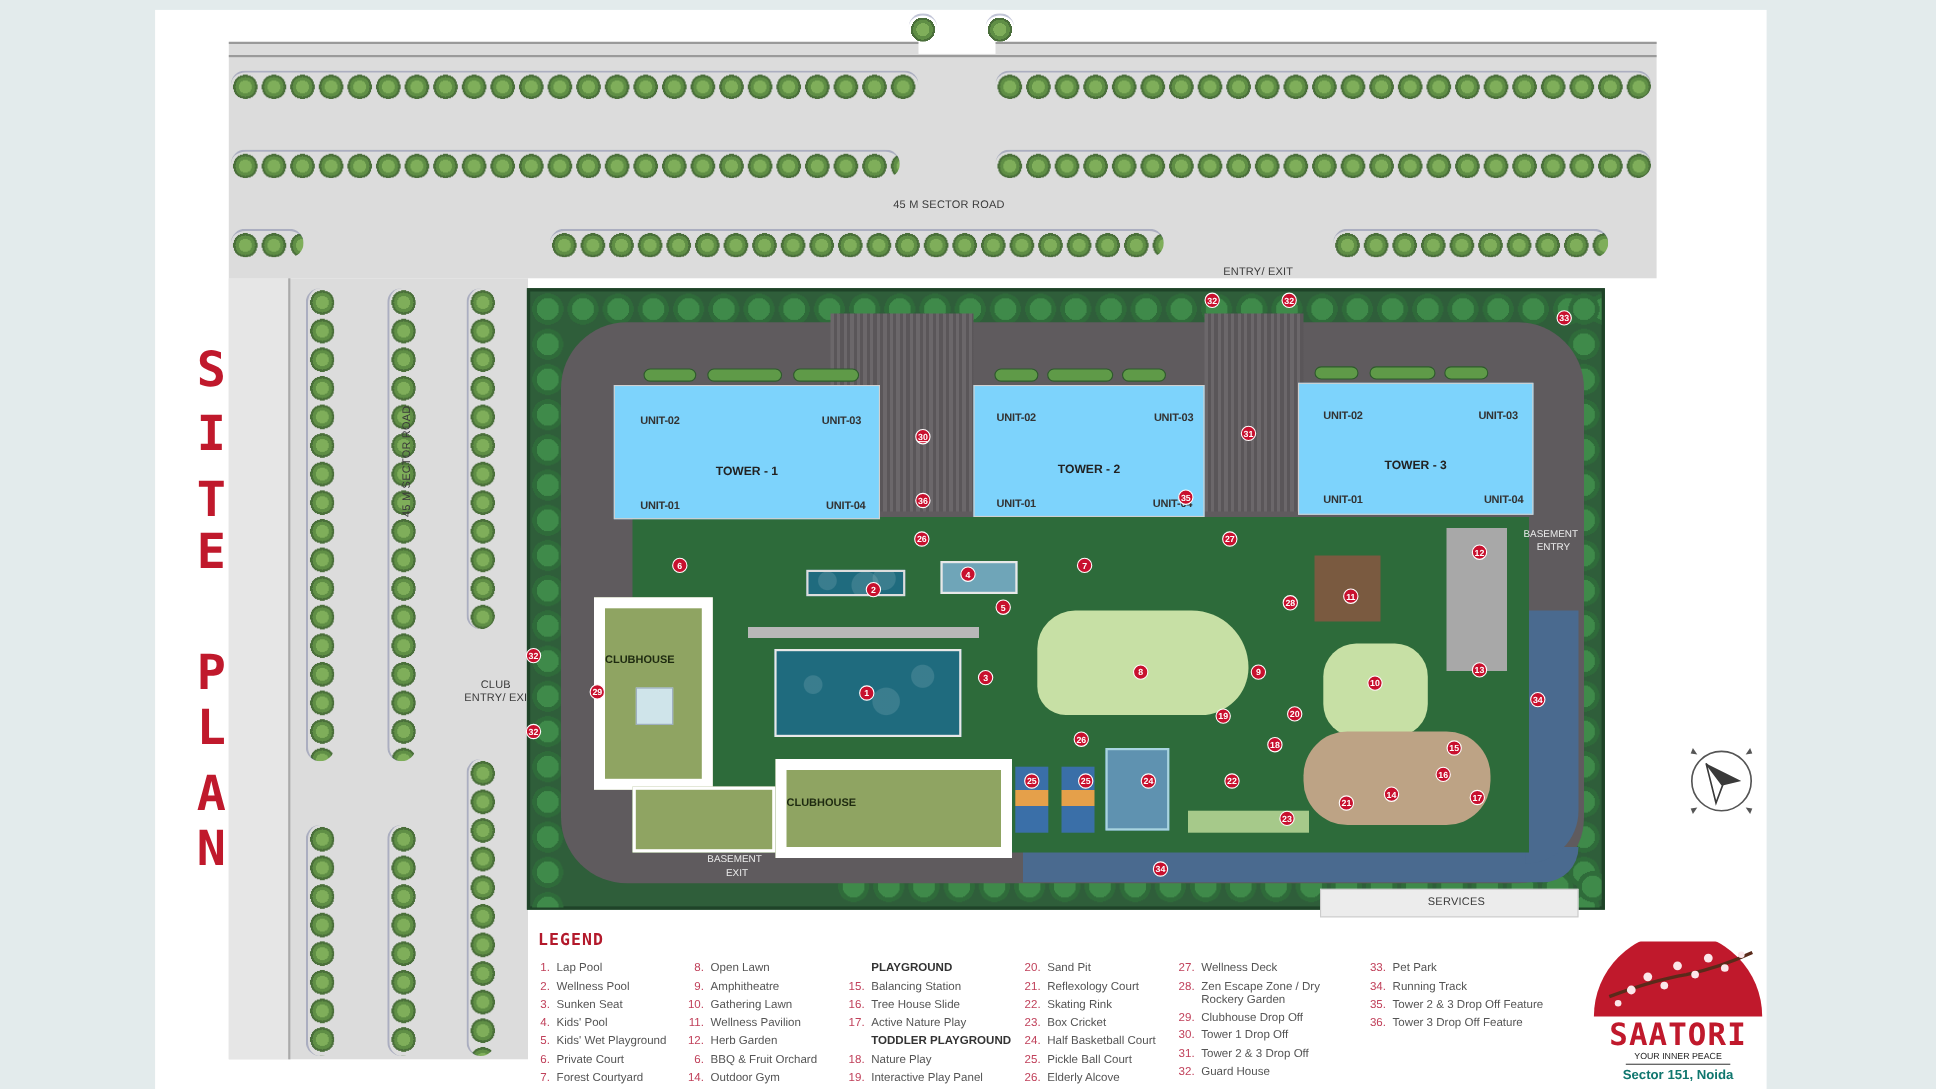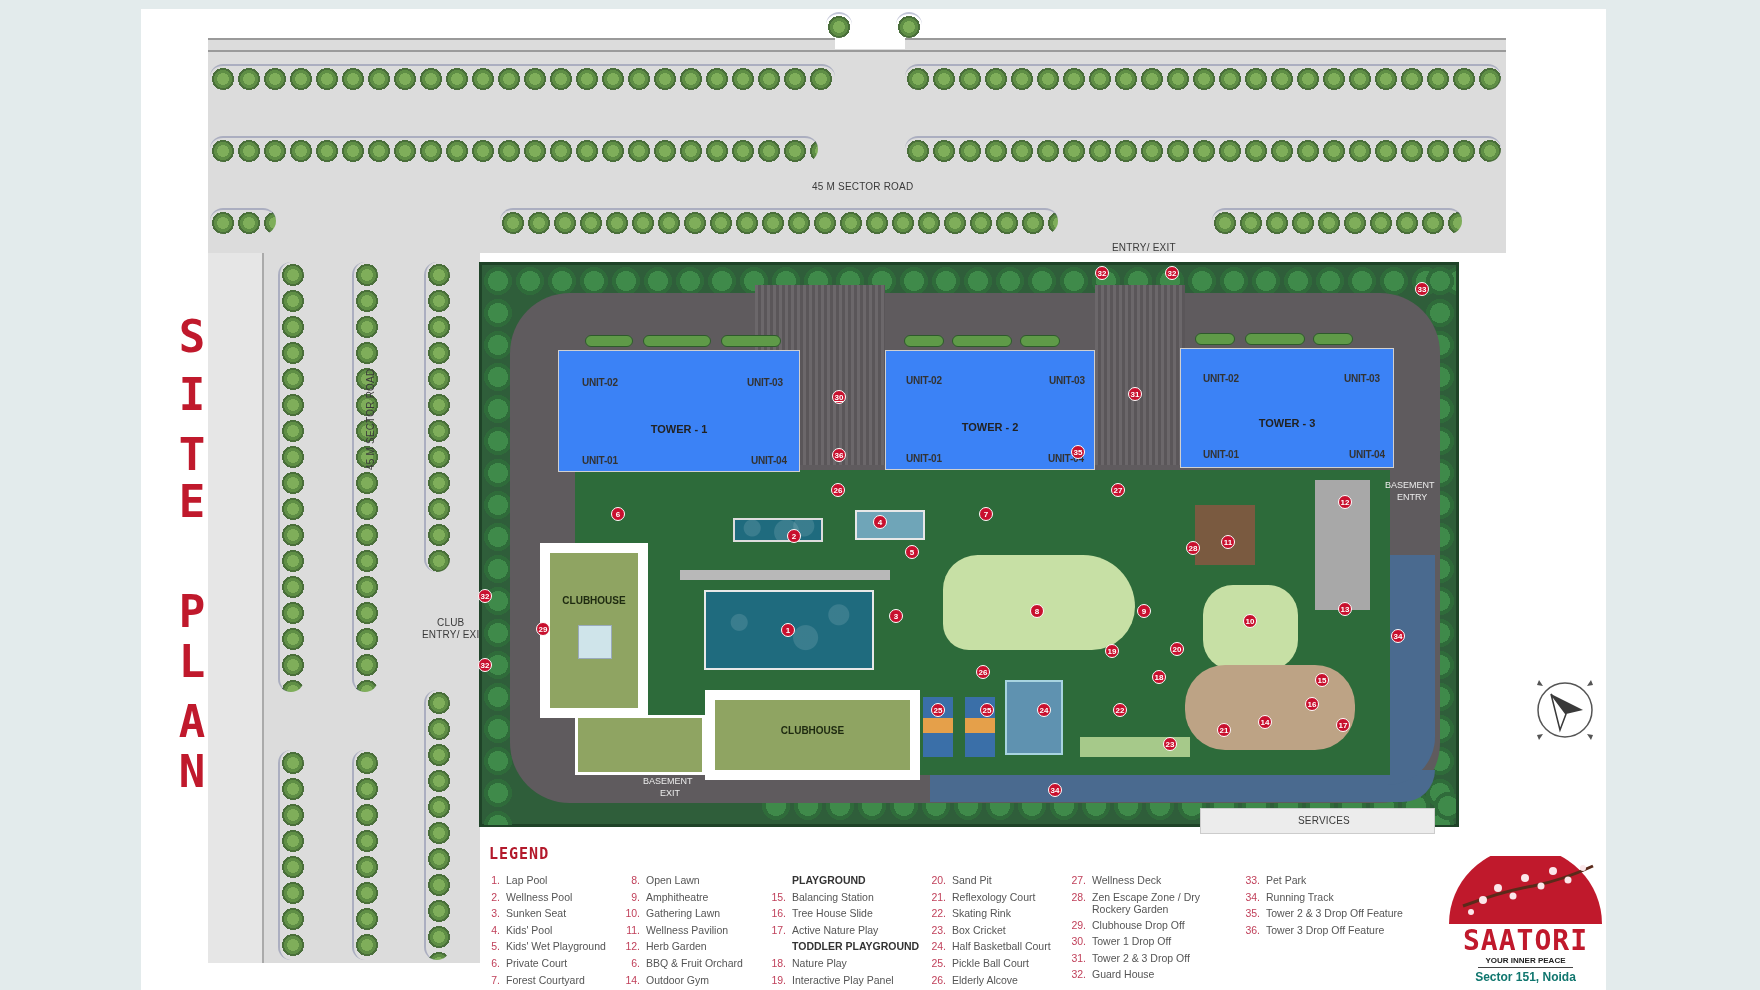--- a/index.html
+++ b/index.html
@@ -17,36 +17,36 @@
      background-size: 26px 26px; background-repeat: repeat-y;
      border-left: 2px solid rgba(80,90,140,0.35); }
   .tree-row-big { position: absolute; height: 32px;
      background: radial-gradient(circle at 16px 16px, #3f8a4a 0 10px, #2f6b3a 10px 14px, transparent 14px);
      background-size: 32px 32px; background-repeat: repeat-x; }
   .tree-col-big { position: absolute; width: 32px;
      background: radial-gradient(circle at 16px 16px, #3f8a4a 0 10px, #2f6b3a 10px 14px, transparent 14px);
      background-size: 32px 32px; background-repeat: repeat-y; }
   .site { position: absolute; left: 479px; top: 262px; width: 980px; height: 565px; background: #2f5e3a; border: 3px solid #1f4328; }
   .drive { position: absolute; background: #5f5b5e; }
-  .tower { position: absolute; background: #3b82f6; border: 1px solid #d0d0d0; padding-left: 40px; }
+  .tower { position: absolute; background: #7dd3fc; border: 1px solid #d0d0d0; padding-left: 40px; }
   .tower .lbl { position: absolute; font-size: 10px; font-weight: 700; color: #333; letter-spacing: -0.2px; }
   .tower .name { position: absolute; font-size: 11px; font-weight: 700; color: #222; left: 0; right: 0; text-align: center; }
   .hedge { position: absolute; height: 12px; background: #5f9a48; border-radius: 6px; border: 1px solid #2e5a2c; }
   .marker { position: absolute; width: 14px; height: 14px; border-radius: 50%; background: #c8102e;
      color: #fff; font-size: 8px; font-weight: 700; text-align: center; line-height: 14px; border: 1px solid #fff; }
   .lawn { position: absolute; background: #c7e0a5; }
   .paving { position: absolute; background: #c9c9c9; }
   .green-dark { position: absolute; background: #2d6b3a; }
   .pool { position: absolute; background: #1f6b7e;
      background-image: radial-gradient(circle at 20% 40%, rgba(255,255,255,0.12) 0 8px, transparent 9px),
                        radial-gradient(circle at 60% 60%, rgba(255,255,255,0.12) 0 12px, transparent 13px),
                        radial-gradient(circle at 80% 30%, rgba(255,255,255,0.12) 0 10px, transparent 11px);
      border: 2px solid #e8e8e8; }
   .clubhouse { position: absolute; background: #8fa462; border: 10px solid #ffffff; }
-  .clubhouse .cl { position: absolute; left: 0; right: 0; text-align: center; font-size: 10px; font-weight: 700; color: #1e2a10; }
+  .clubhouse .cl { position: absolute; left: 0; right: 0; text-align: left; font-size: 10px; font-weight: 700; color: #1e2a10; }
   .map-text { position: absolute; font-size: 10px; color: #3a3a3a; letter-spacing: 0.2px; white-space: nowrap; }
   .map-text-light { position: absolute; font-size: 10px; color: #ececec; white-space: nowrap; text-align: center; }
   .court { position: absolute; }
   .running-track { position: absolute; background: #4a6a8f; }
   .title-letter { position: absolute; left: 176px; width: 32px; color: #c0192c; font-family: "DejaVu Sans Mono", monospace; font-weight: 700; font-size: 44px; text-align: center; line-height: 1; }
   .legend-title { position: absolute; left: 489px; top: 845px; font-family: "DejaVu Sans Mono", monospace; font-size: 15px; font-weight: 700; color: #b3192b; letter-spacing: 1px; }
   .leg-col { position: absolute; top: 872px; }
   .leg-item { display: flex; font-size: 10.5px; color: #555; height: 16.6px; line-height: 16.6px; white-space: nowrap; }
   .leg-item .num { color: #c0405a; display: inline-block; width: 16px; text-align: right; margin-right: 6px; }
   .leg-head { font-size: 10.5px; font-weight: 700; color: #333; height: 16.6px; line-height: 16.6px; padding-left: 22px; }
@@ -197,21 +197,21 @@
 <div class="marker" style="left:1170px; top:642px;">20</div>
 <div class="marker" style="left:1217px; top:723px;">21</div>
 <div class="marker" style="left:1113px; top:703px;">22</div>
 <div class="marker" style="left:1163px; top:737px;">23</div>
 <div class="marker" style="left:1037px; top:703px;">24</div>
 <div class="marker" style="left:931px; top:703px;">25</div>
 <div class="marker" style="left:980px; top:703px;">25</div>
 <div class="marker" style="left:976px; top:665px;">26</div>
 <div class="marker" style="left:831px; top:483px;">26</div>
 <div class="marker" style="left:1111px; top:483px;">27</div>
-<div class="marker" style="left:1166px; top:541px;margin-left:20px;">28</div>
+<div class="marker" style="left:1166px; top:541px;">28</div>
 <div class="marker" style="left:536px; top:622px;">29</div>
 <div class="marker" style="left:832px; top:390px;text-decoration:underline;">30</div>
 <div class="marker" style="left:1128px; top:387px;">31</div>
 <div class="marker" style="left:1095px; top:266px;">32</div>
 <div class="marker" style="left:1165px; top:266px;">32</div>
 <div class="marker" style="left:478px; top:589px;">32</div>
 <div class="marker" style="left:478px; top:658px;">32</div>
 <div class="marker" style="left:1415px; top:282px;">33</div>
 <div class="marker" style="left:1048px; top:783px;">34</div>
 <div class="marker" style="left:1391px; top:629px;">34</div>
@@ -402,15 +402,15 @@
     <circle cx="55" cy="32" r="4" fill="#fbe7ea"></circle>
     <circle cx="70" cy="40" r="3.5" fill="#fbe7ea"></circle>
     <circle cx="82" cy="22" r="4" fill="#fbe7ea"></circle>
     <circle cx="98" cy="30" r="3.5" fill="#fbe7ea"></circle>
     <circle cx="110" cy="15" r="4" fill="#fbe7ea"></circle>
     <circle cx="125" cy="24" r="3.5" fill="#fbe7ea"></circle>
     <circle cx="140" cy="12" r="3" fill="#fbe7ea"></circle>
     <circle cx="28" cy="56" r="3" fill="#fbe7ea"></circle>
   </svg>
   <div style="position:absolute; left:0; right:0; top:68px; text-align:center; font-family:'DejaVu Sans Mono', monospace; font-weight:700; font-size:28px; color:#c0192c; letter-spacing:1px;">SAATORI</div>
-  <div style="position:absolute; left:0; right:0; top:100px; text-align:center; font-size:8px; font-weight:700; color:#222; border-bottom:1px solid #444; padding-bottom:2px; margin:0 35px;">YOUR INNER PEACE</div>
+  <div style="position:absolute; left:0; right:0; top:100px; text-align:center; font-size:8px; font-weight:400; color:#222; border-bottom:1px solid #444; padding-bottom:2px; margin:0 35px;">YOUR INNER PEACE</div>
   <div style="position:absolute; left:0; right:0; top:114px; text-align:center; font-size:12px; font-weight:700; color:#0f766e;">Sector 151, Noida</div>
 </div>
 
 </body></html>

